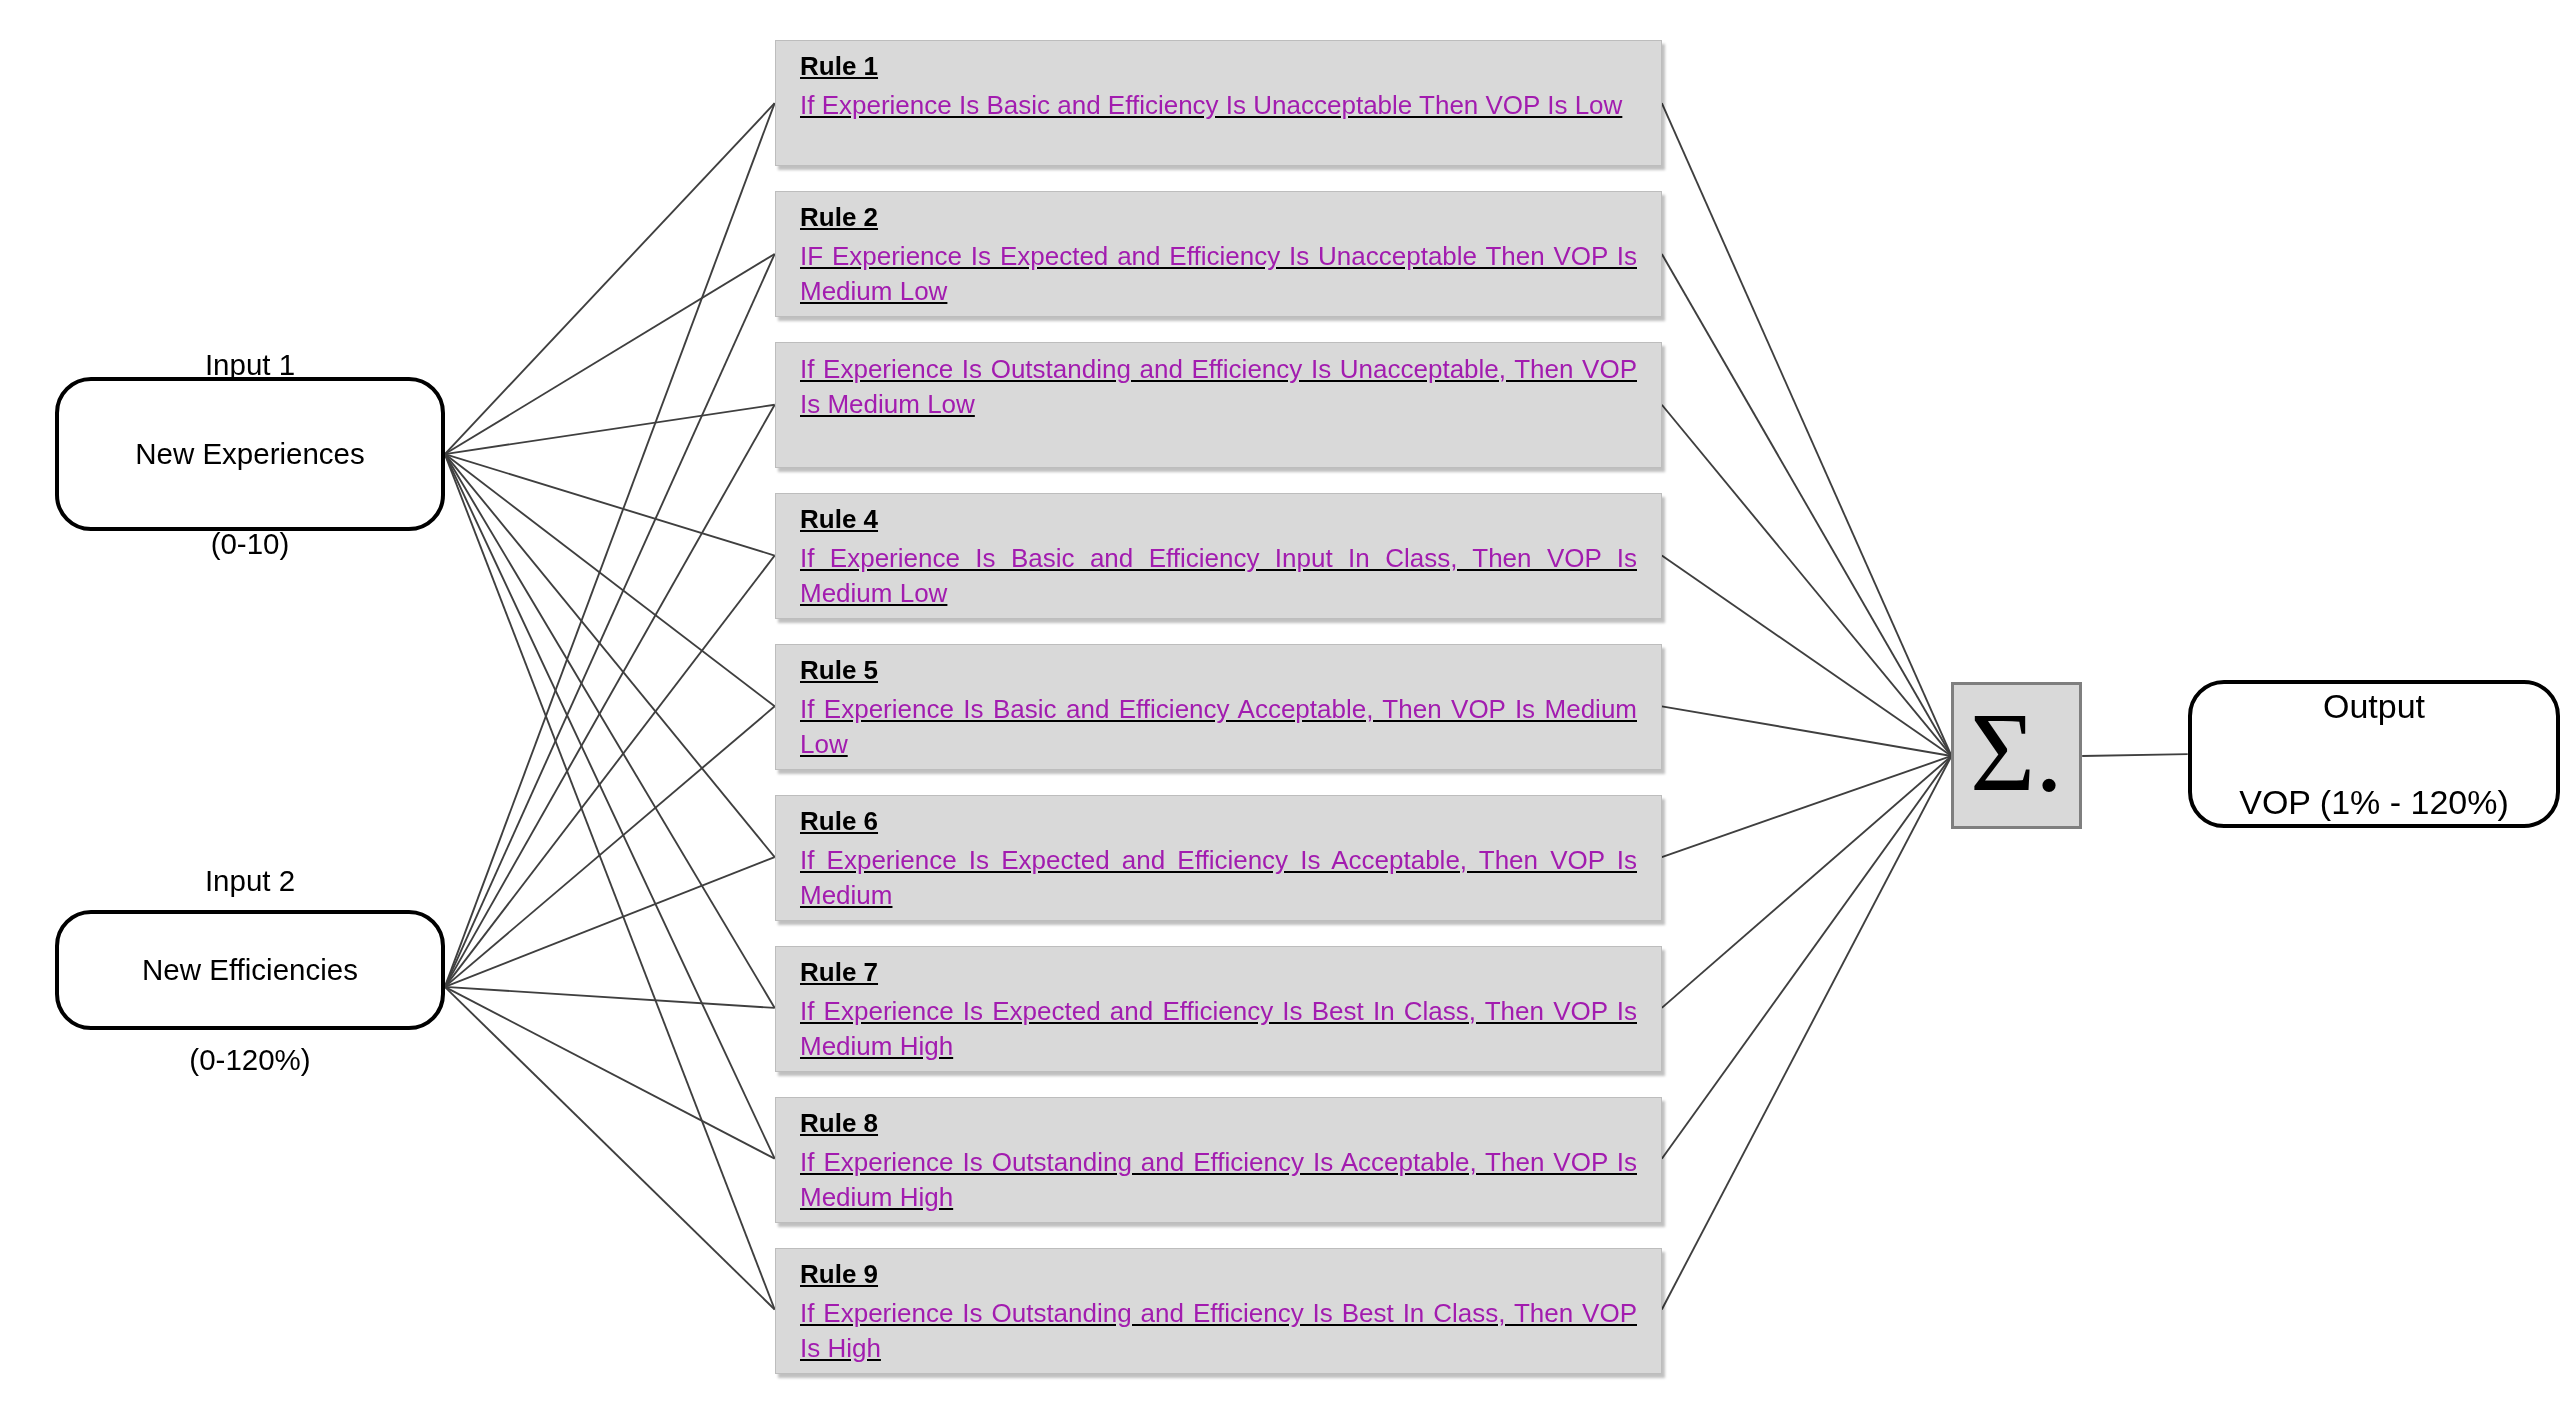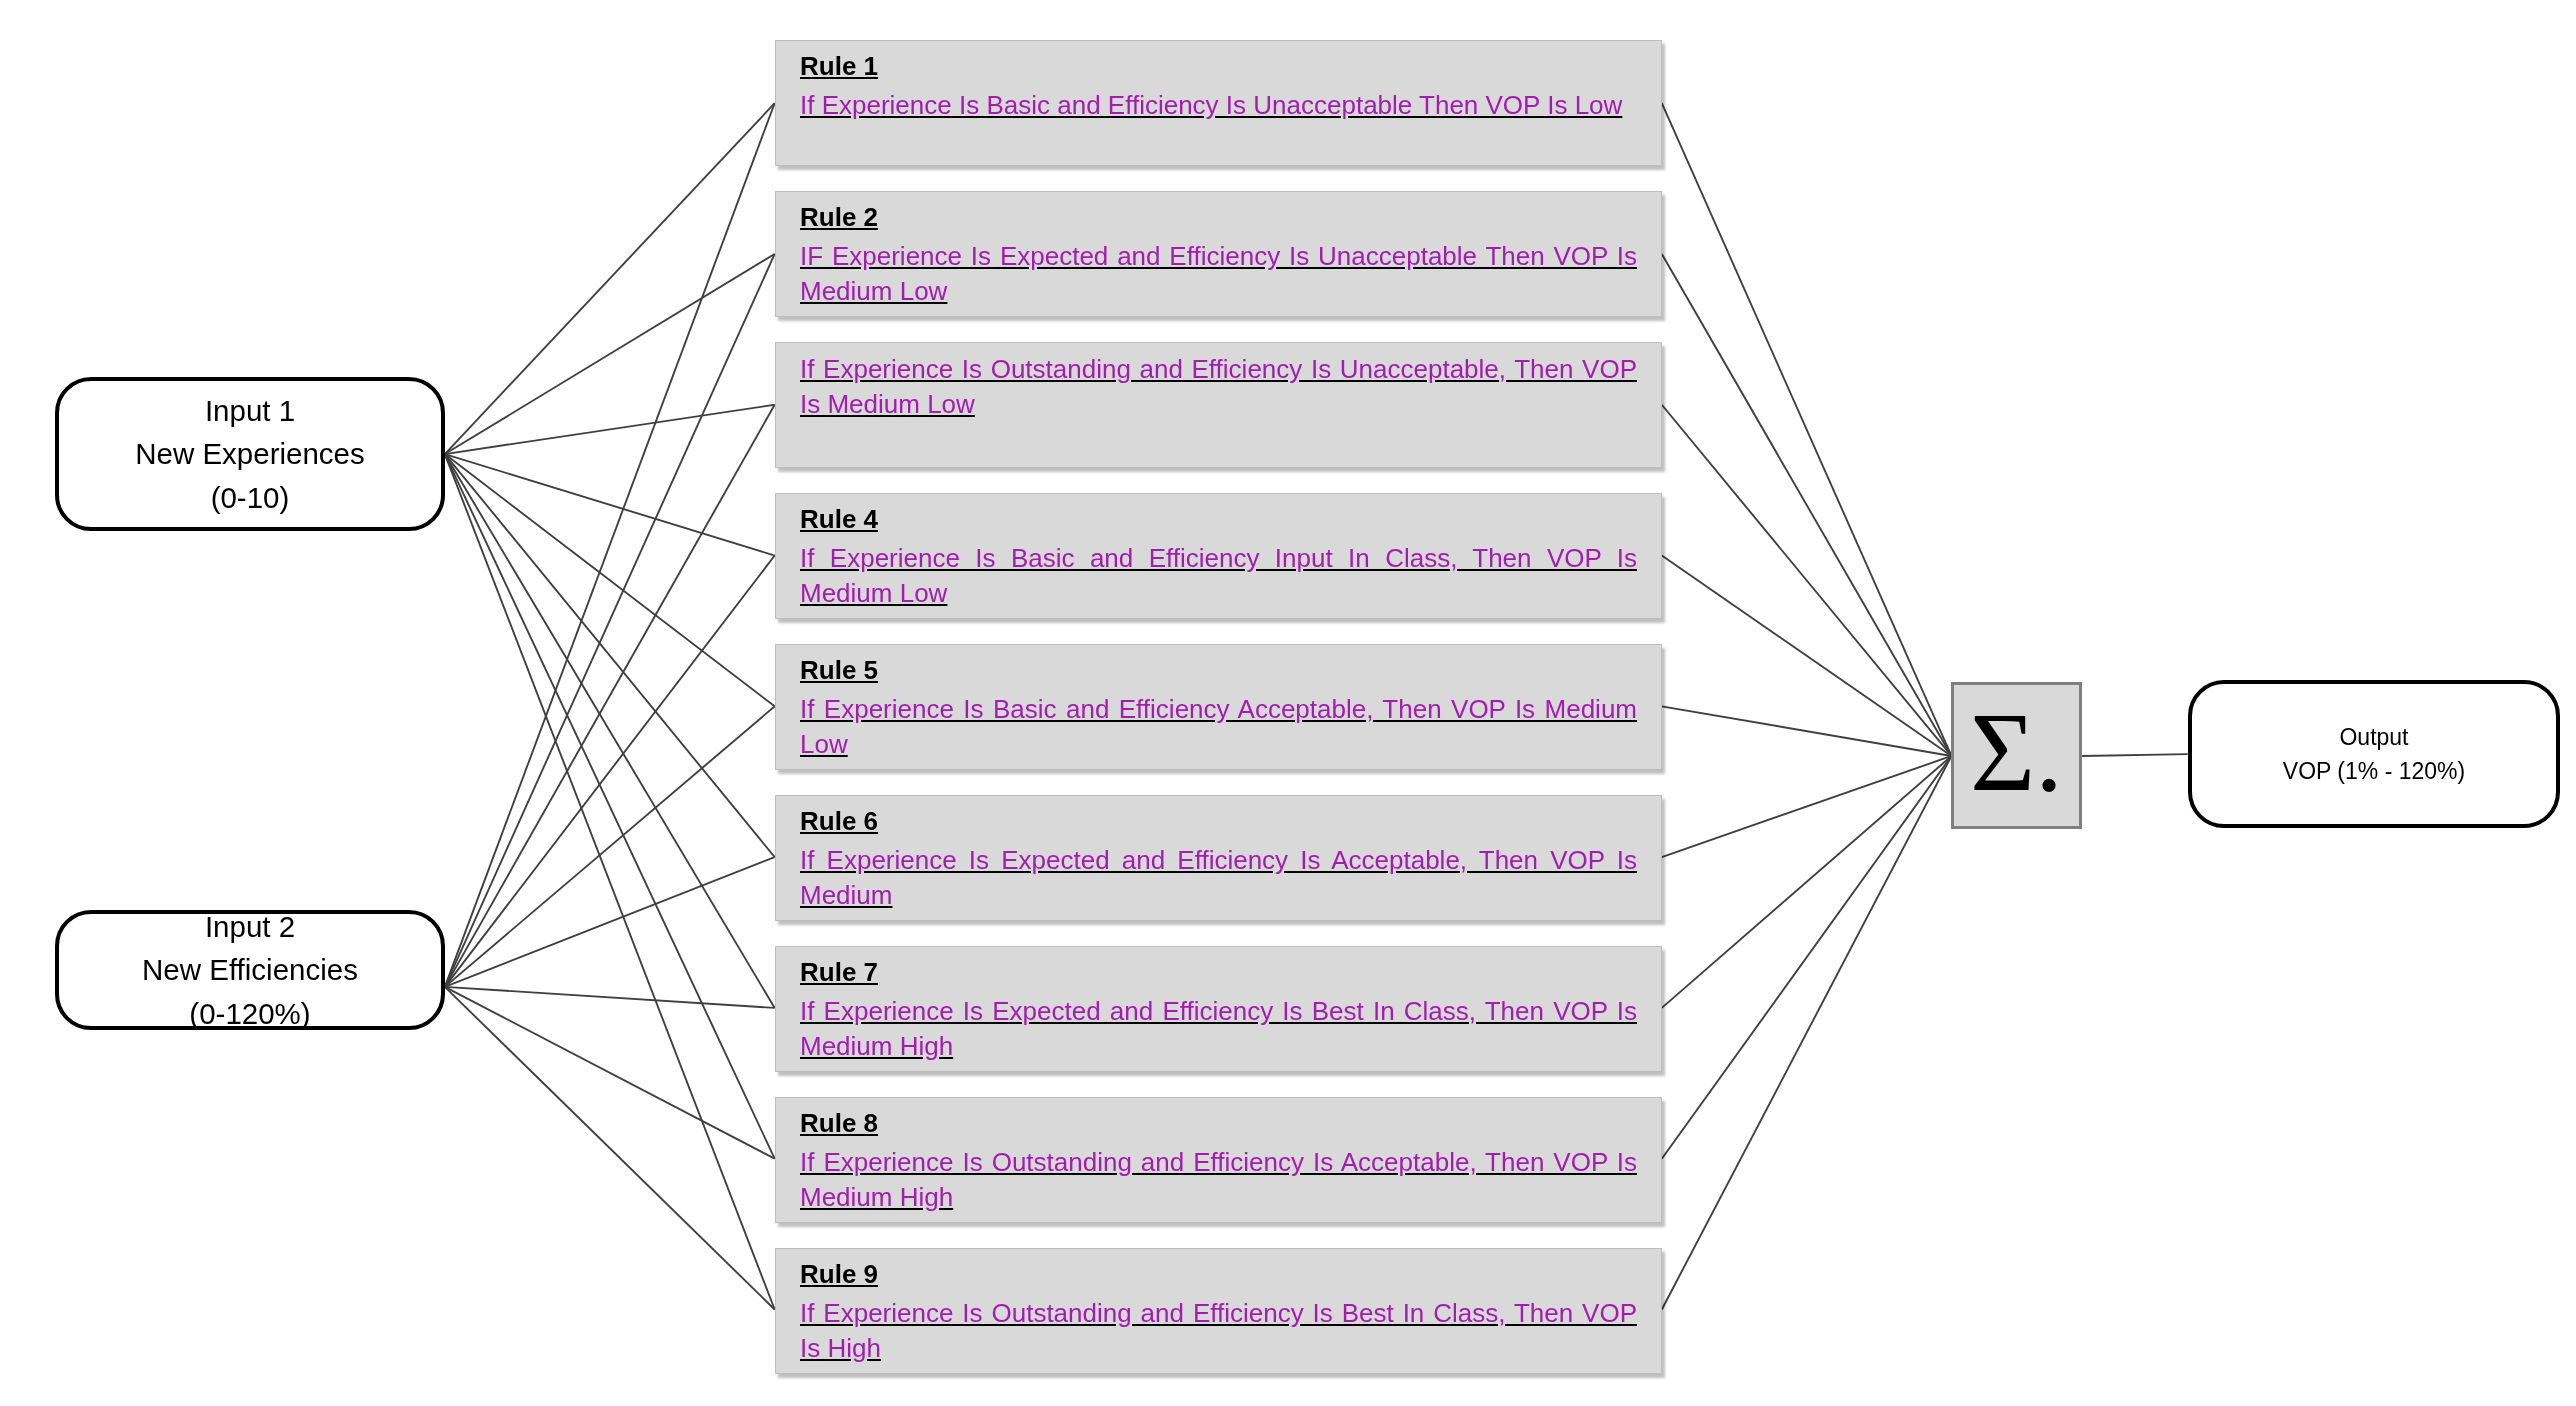--- a/index.html
+++ b/index.html
@@ -14,24 +14,25 @@
 
   .io-node{
     position:absolute;
     background:#fff;
     border:4.4px solid var(--node_border,#000);
     border-radius:36px;
     display:flex;flex-direction:column;align-items:center;justify-content:center;
     text-align:center;
     font-size:29.5px;line-height:1.48;color:#000;
     box-sizing:border-box;
+    gap:46px;
   }
   #input1{left:55px;top:377px;width:390px;height:154px;}
   #input2{left:55px;top:910px;width:390px;height:120px;}
-  #output{left:2188px;top:680px;width:372px;height:148px;font-size:23px;}
+  #output{left:2188px;top:680px;width:372px;height:148px;font-size:34px;}
 
   #rules{position:absolute;left:775px;top:40px;width:887px;text-decoration:underline;}
   .rule{
     box-sizing:border-box;
     width:887px;height:126px;
     margin-bottom:25px;
     background:var(--rule_fill,#d9d9d9);
     border:1.3px solid var(--rule_border,#bdbdbd);
     box-shadow:3.1px 3.8px 2.5px rgba(0,0,0,0.25);
     padding:8.8px 24px 0 24px;

